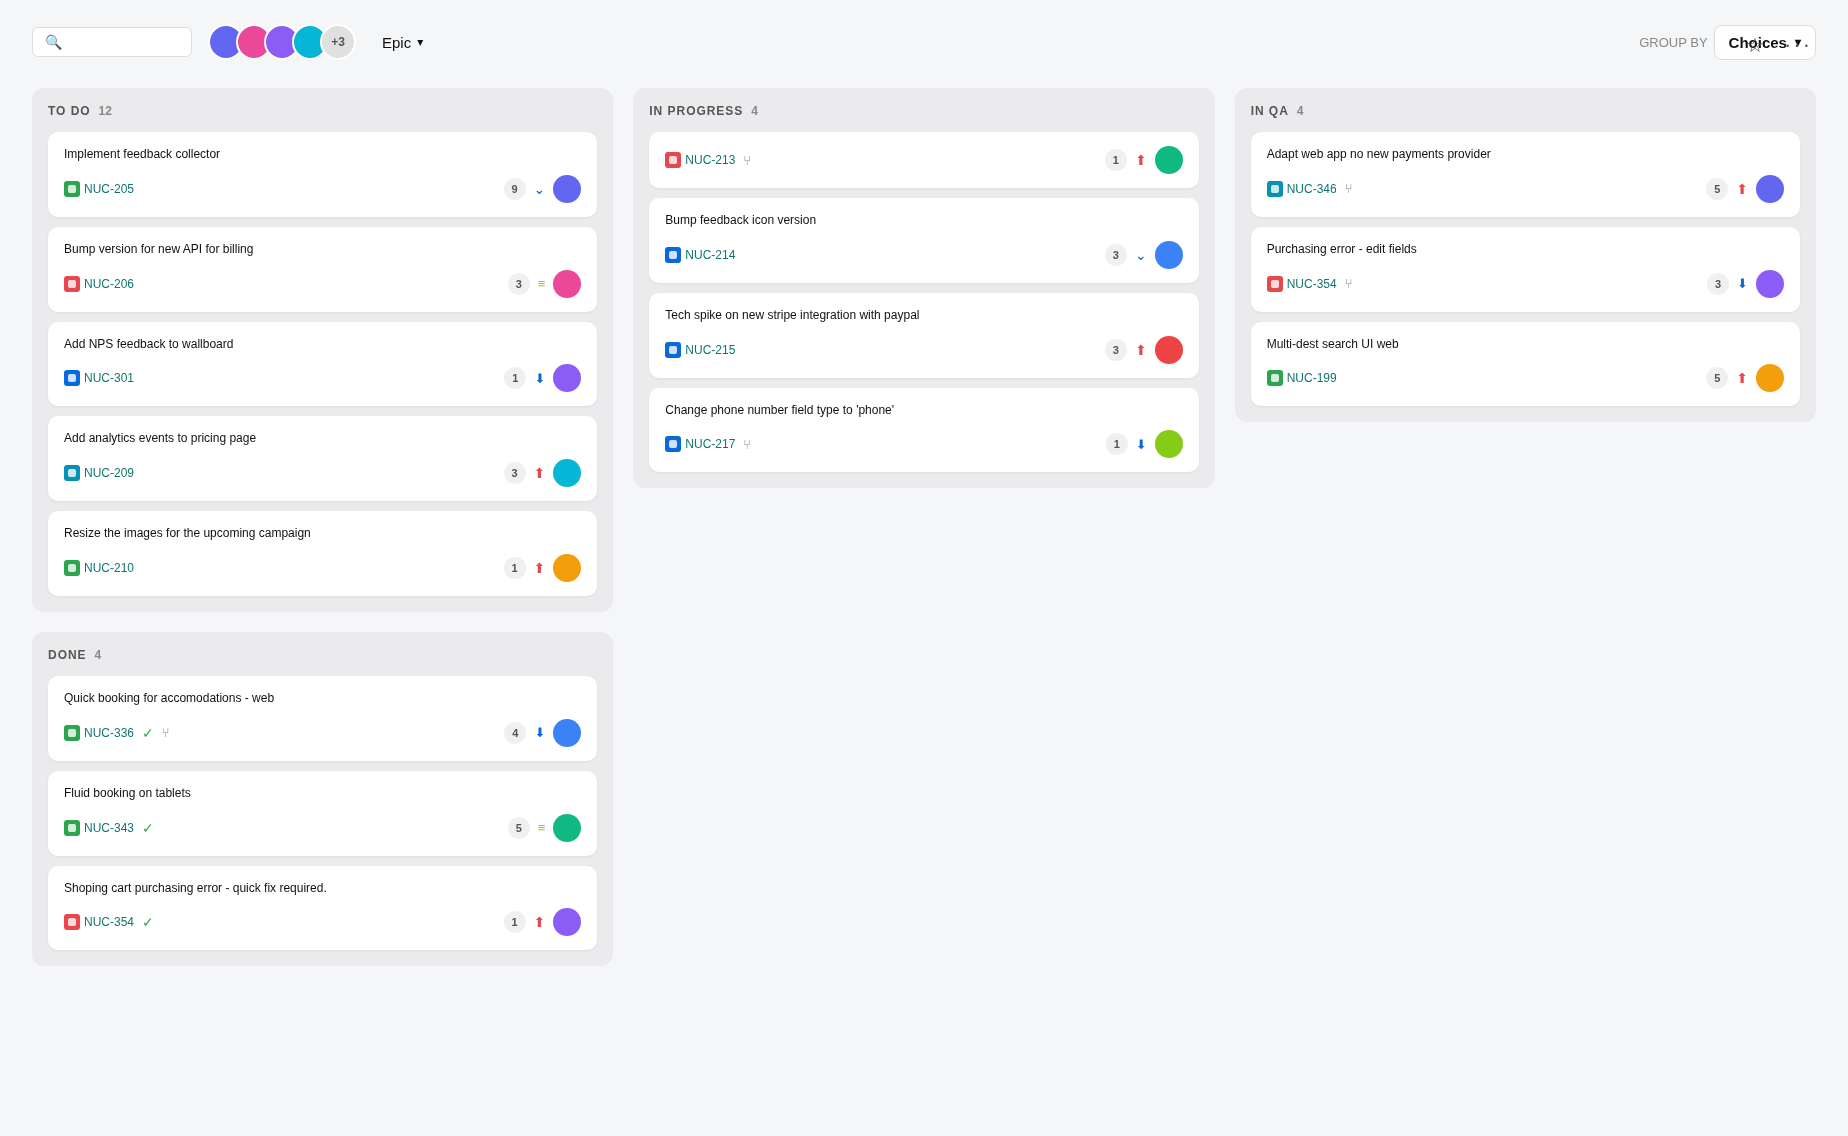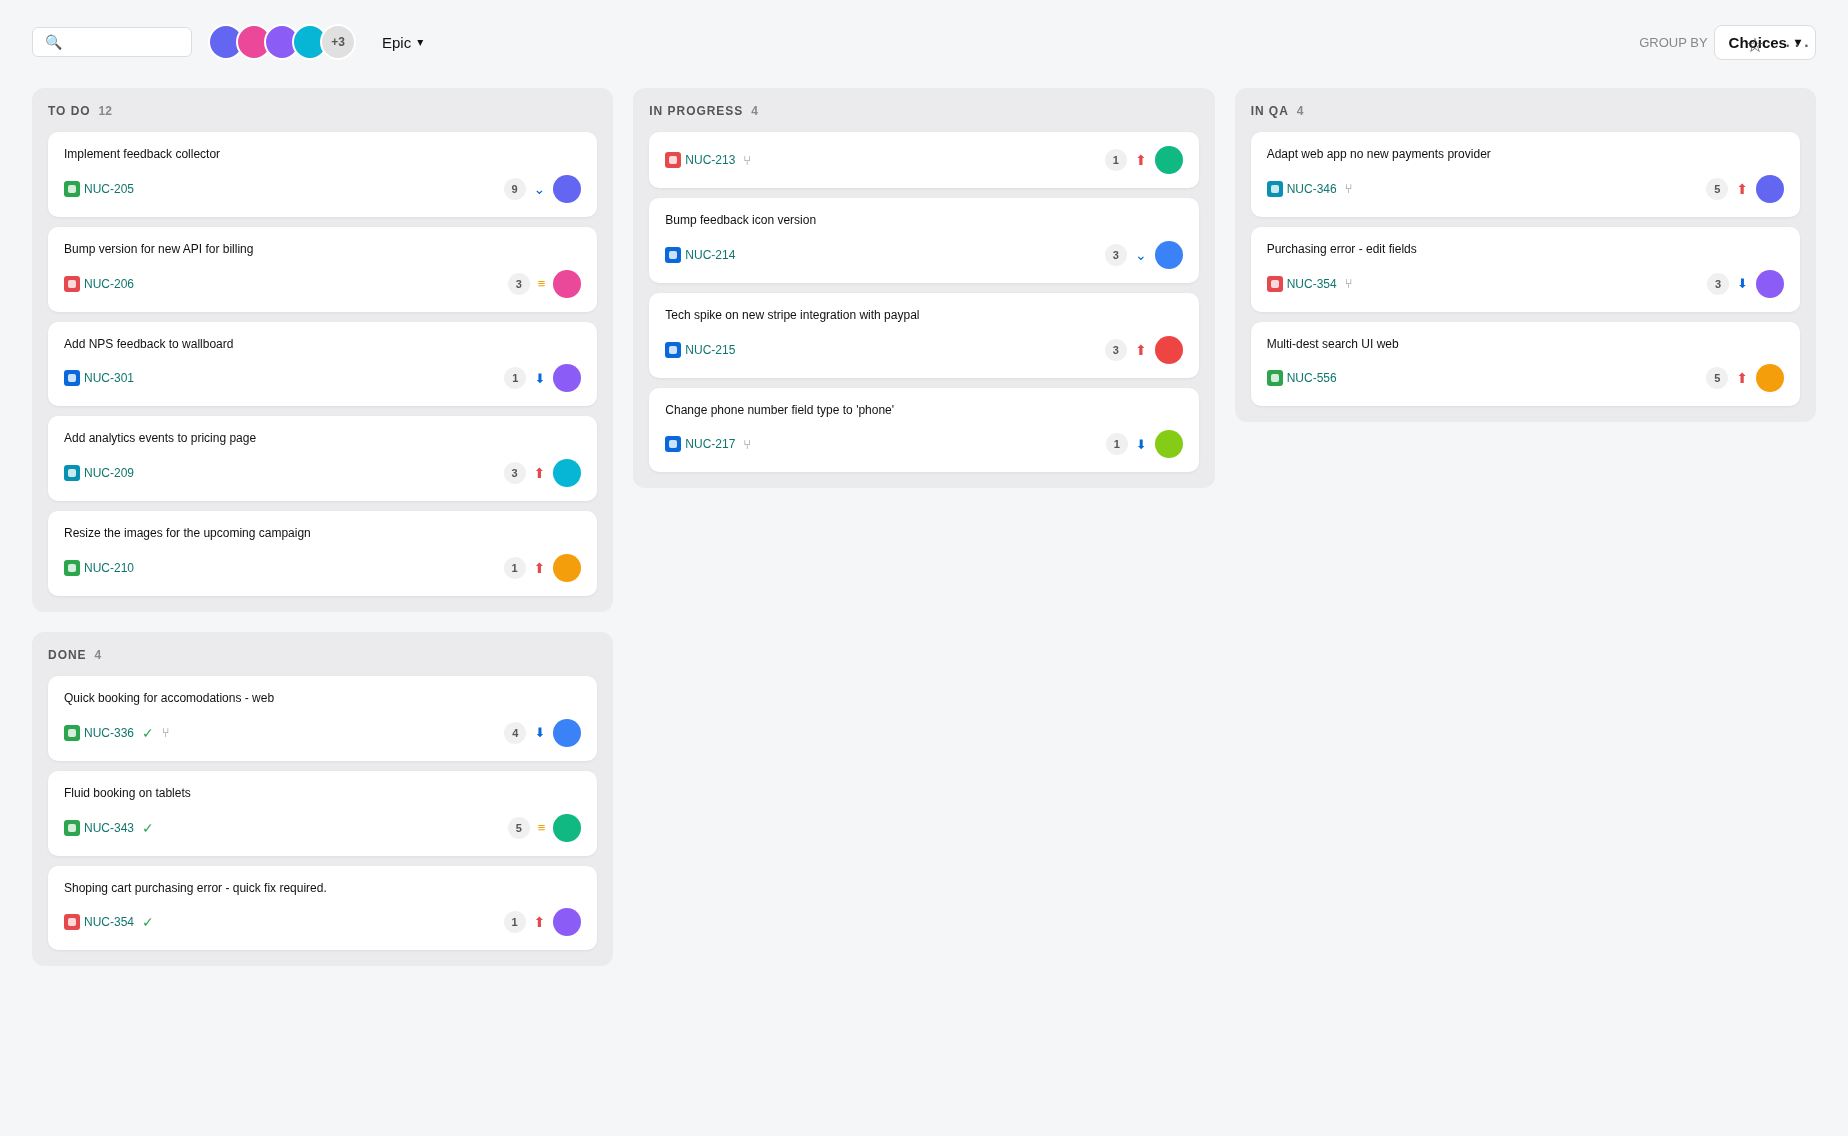--- a/index.html
+++ b/index.html
@@ -491,21 +491,21 @@
     </div>
         <div class="card">
       <div class="card-title">Multi-dest search UI web</div>
       <div class="card-footer">
         <div class="ticket-badge">
           <div class="ticket-icon" style="background:#2da44e;">
             <svg width="10" height="10" viewBox="0 0 10 10">
                   <rect x="1" y="1" width="8" height="8" rx="2" fill="white" fill-opacity="0.8"></rect>
                 </svg>
           </div>
-          <span>NUC-556</span>
+          <span>NUC-199</span>
         </div>
 
         <div class="count-badge">5</div>
         <span class="priority-icon priority-high">⬆</span>
         <div class="avatar-sm" style="background:#f59e0b;"></div>
       </div>
     </div>
       </div>
       <div class="column">
         <div class="column-header">

